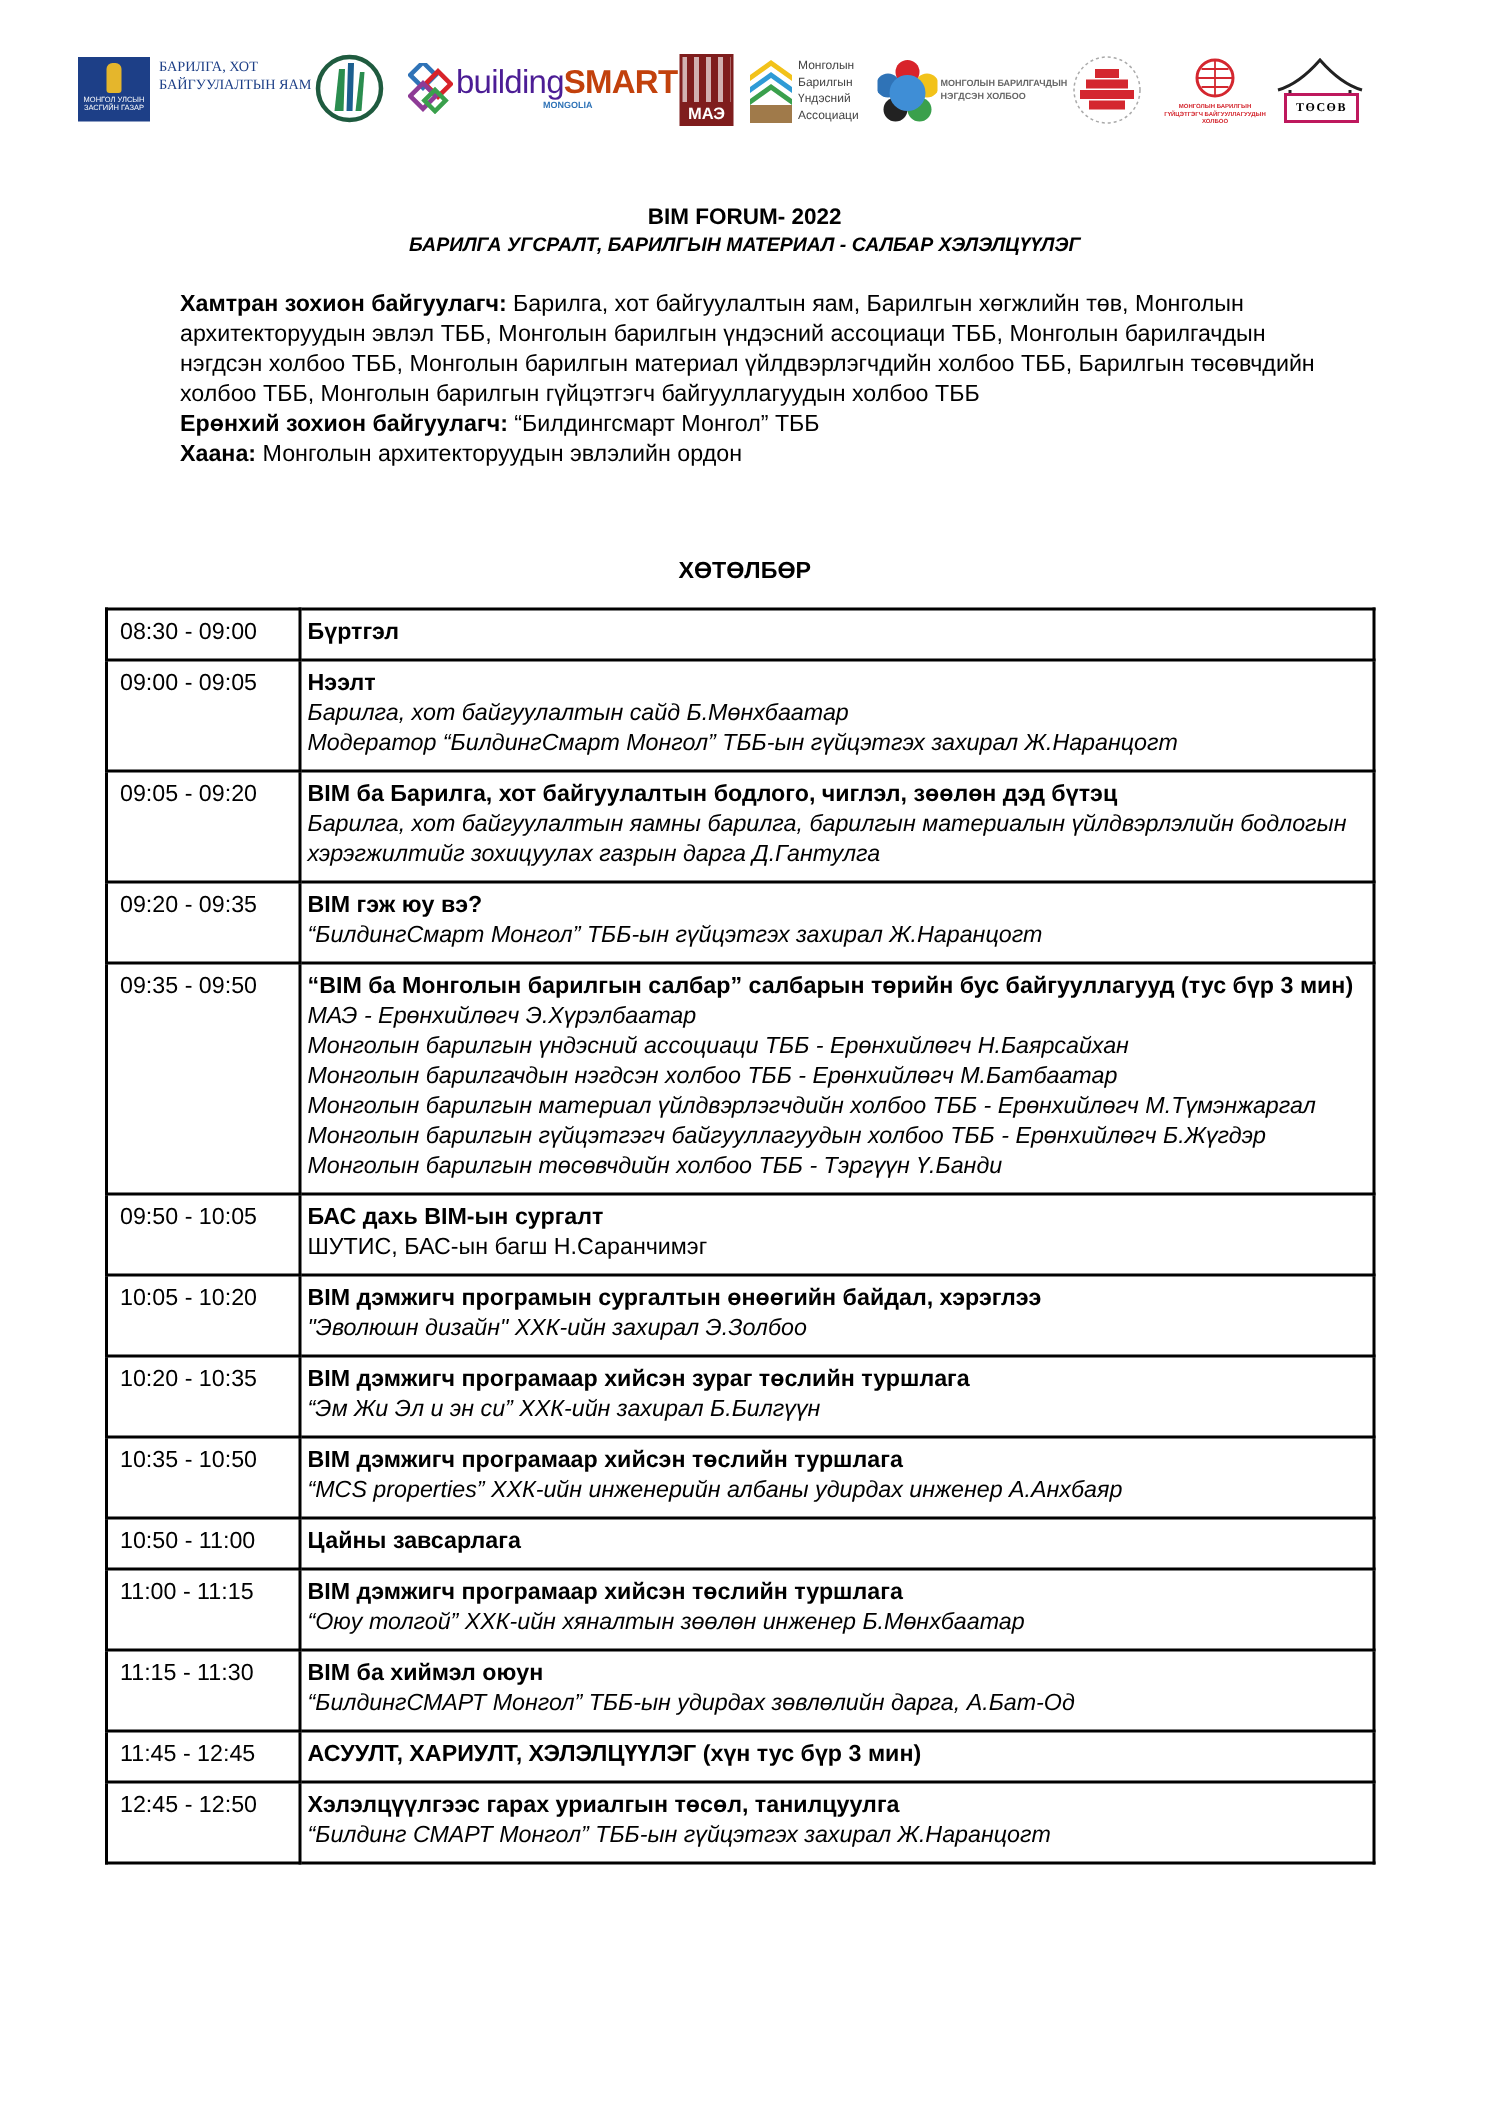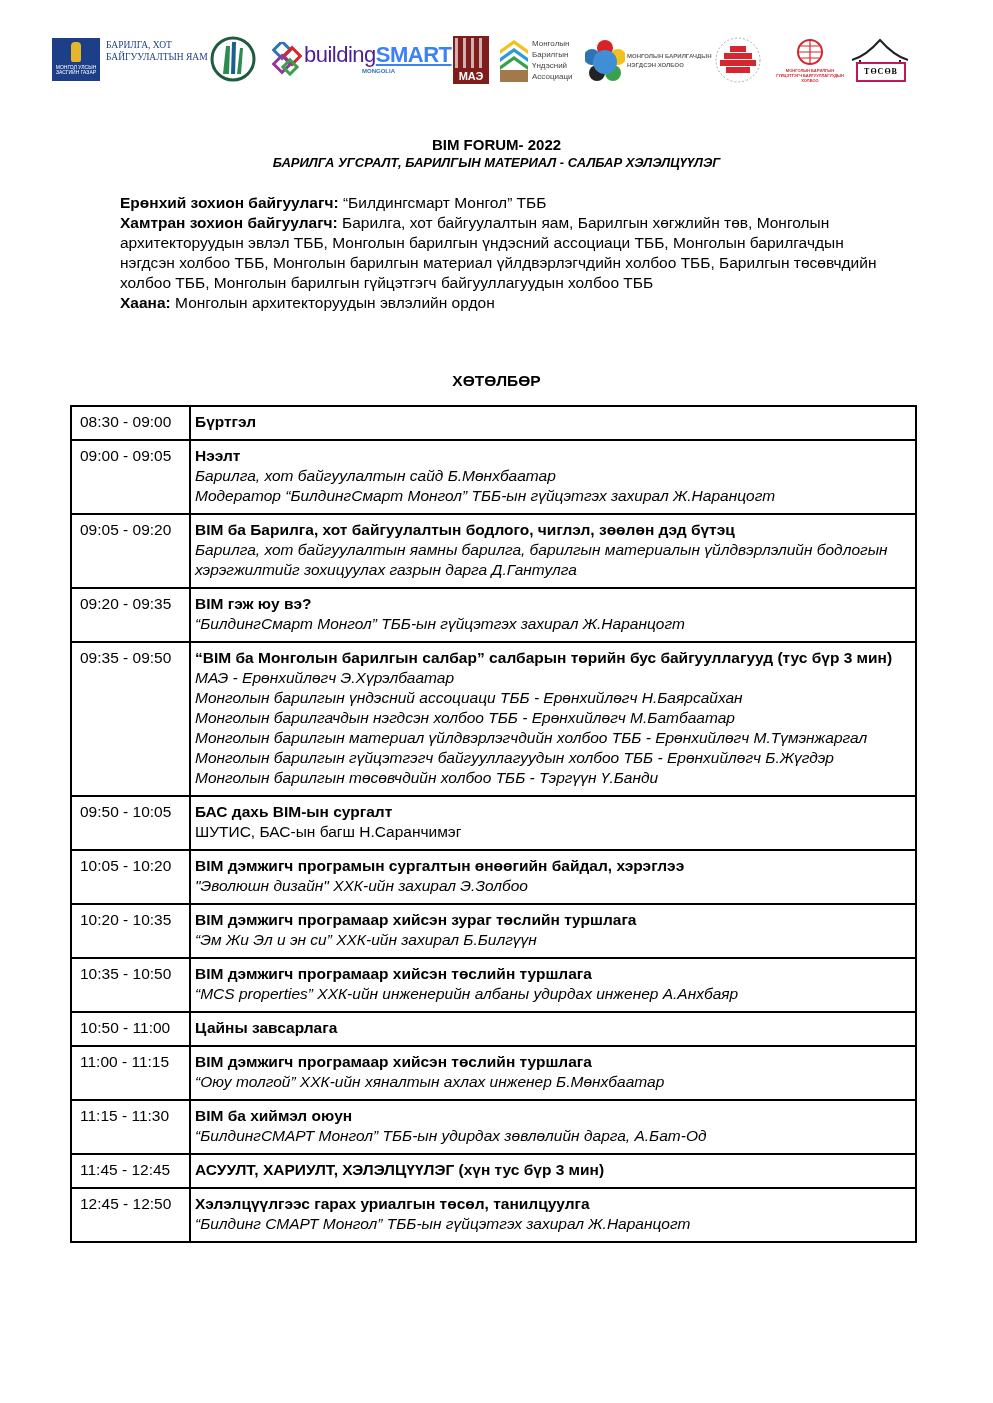--- a/index.html
+++ b/index.html
@@ -12,21 +12,21 @@
   
   .l1 { left: 2px; top: 6px; width: 48px; height: 43px; background: #1d3f87; color: #fff; font-size: 5px; line-height: 5px; text-align: center; }
   .l1 .soyombo { display:block; margin: 4px auto 3px; width: 10px; height: 20px; background: #e5b62c; border-radius: 4px 4px 2px 2px; }
   .l1-text { position: absolute; left: 56px; top: 7px; font-family: "Liberation Serif", serif; font-size: 9.5px; line-height: 12px; color: #1d3f87; white-space: nowrap; }
   
   .l2 { left: 160px; top: 4px; width: 46px; height: 46px; }
   
   .l3 { left: 222px; top: 8px; width: 200px; height: 40px; }
   .l3 .word { position: absolute; left: 32px; top: 2px; font-size: 22px; letter-spacing: -0.5px; white-space: nowrap; }
   .l3 .word .a { color: #4c1d95; }
-  .l3 .word .b { color: #3b82f6; font-weight: bold; text-decoration: underline; }
+  .l3 .word .b { color: #c2410c; font-weight: bold; }
   .l3 .sub { position: absolute; left: 90px; top: 28px; font-size: 6px; color: #2f73b7; font-weight: bold; }
   
   .l4 { left: 403px; top: 4px; width: 36px; height: 48px; background: #7f1d1d; color: #fff; font-weight: bold; font-size: 11px; text-align: center; }
   .l4 .grid { height: 30px; margin: 2px; background: repeating-linear-gradient(90deg, #fff 0 3px, transparent 3px 8px); opacity: 0.65; }
   
   .l5 { left: 448px; top: 4px; width: 80px; }
   .l5 .txt { position: absolute; left: 34px; top: 2px; font-size: 8px; line-height: 11px; color: #444; white-space: nowrap; }
   
   .l6 { left: 535px; top: 4px; width: 130px; }
   .l6 .txt { position: absolute; left: 42px; top: 16px; font-size: 6px; font-weight: bold; color: #666; line-height: 9px; white-space: nowrap; }
@@ -46,21 +46,21 @@
   .info p { margin: 0; }
   .info b { font-weight: bold; }
 
   .program-heading { position: absolute; top: 372px; left: 0; width: 993px; text-align: center; font-weight: bold; font-size: 15.5px; }
 
   table.schedule {
     position: absolute; top: 405px; left: 70px; width: 847px;
     border-collapse: collapse; font-size: 15.5px; line-height: 20px;
   }
   table.schedule td { border: 2px solid #000; vertical-align: top; padding: 5px 4px 7px 4px; }
-  table.schedule td.time { width: 107px; white-space: nowrap; padding-left: 8px; padding-right: 2px; }
+  table.schedule td.time { width: 107px; white-space: nowrap; padding-left: 8px; padding-right: 12px; }
   .topic { font-weight: bold; display: block; }
   .detail { font-style: italic; display: block; }
   .detail.plain { font-style: normal; }
 </style>
 </head>
 <body>
 
 <div class="logos">
   <div class="logo l1">
     <span class="soyombo"></span>
@@ -154,22 +154,22 @@
       <path d="M10 24 V28 M50 24 V28" stroke="#222" stroke-width="2"></path>
     </svg>
     <div class="box">ТӨСӨВ</div>
   </div>
 </div>
 
 <div class="title">BIM FORUM- 2022</div>
 <div class="subtitle">БАРИЛГА УГСРАЛТ, БАРИЛГЫН МАТЕРИАЛ - САЛБАР ХЭЛЭЛЦҮҮЛЭГ</div>
 
 <div class="info">
+  <p><b>Хамтран зохион байгуулагч:</b><span> Барилга, хот байгуулалтын яам, Барилгын хөгжлийн төв, Монголын архитекторуудын эвлэл ТББ, Монголын барилгын үндэсний ассоциаци ТББ, Монголын барилгачдын нэгдсэн холбоо ТББ, Монголын барилгын материал үйлдвэрлэгчдийн холбоо ТББ, Барилгын төсөвчдийн холбоо ТББ, Монголын барилгын гүйцэтгэгч байгууллагуудын холбоо ТББ</span></p>
   <p><b>Ерөнхий зохион байгуулагч:</b><span> “Билдингсмарт Монгол” ТББ</span></p>
-  <p><b>Хамтран зохион байгуулагч:</b><span> Барилга, хот байгуулалтын яам, Барилгын хөгжлийн төв, Монголын архитекторуудын эвлэл ТББ, Монголын барилгын үндэсний ассоциаци ТББ, Монголын барилгачдын нэгдсэн холбоо ТББ, Монголын барилгын материал үйлдвэрлэгчдийн холбоо ТББ, Барилгын төсөвчдийн холбоо ТББ, Монголын барилгын гүйцэтгэгч байгууллагуудын холбоо ТББ</span></p>
   <p><b>Хаана:</b><span> Монголын архитекторуудын эвлэлийн ордон</span></p>
 </div>
 
 <div class="program-heading">ХӨТӨЛБӨР</div>
 
 <table class="schedule">
   <tbody id="schedule-body">
       <tr>
         <td class="time">08:30 - 09:00</td>
         <td>
@@ -241,21 +241,21 @@
       <tr>
         <td class="time">10:50 - 11:00</td>
         <td>
           <span class="topic">Цайны завсарлага</span>
         </td>
       </tr>
       <tr>
         <td class="time">11:00 - 11:15</td>
         <td>
           <span class="topic">BIM дэмжигч програмаар хийсэн төслийн туршлага</span>
-          <span class="detail">“Оюу толгой” ХХК-ийн хяналтын ахлах инженер  Б.Мөнхбаатар</span>
+          <span class="detail">“Оюу толгой” ХХК-ийн хяналтын зөөлөн инженер  Б.Мөнхбаатар</span>
         </td>
       </tr>
       <tr>
         <td class="time">11:15 - 11:30</td>
         <td>
           <span class="topic">BIM ба хиймэл оюун</span>
           <span class="detail">“БилдингСМАРТ Монгол” ТББ-ын удирдах зөвлөлийн дарга, А.Бат-Од</span>
         </td>
       </tr>
       <tr>

